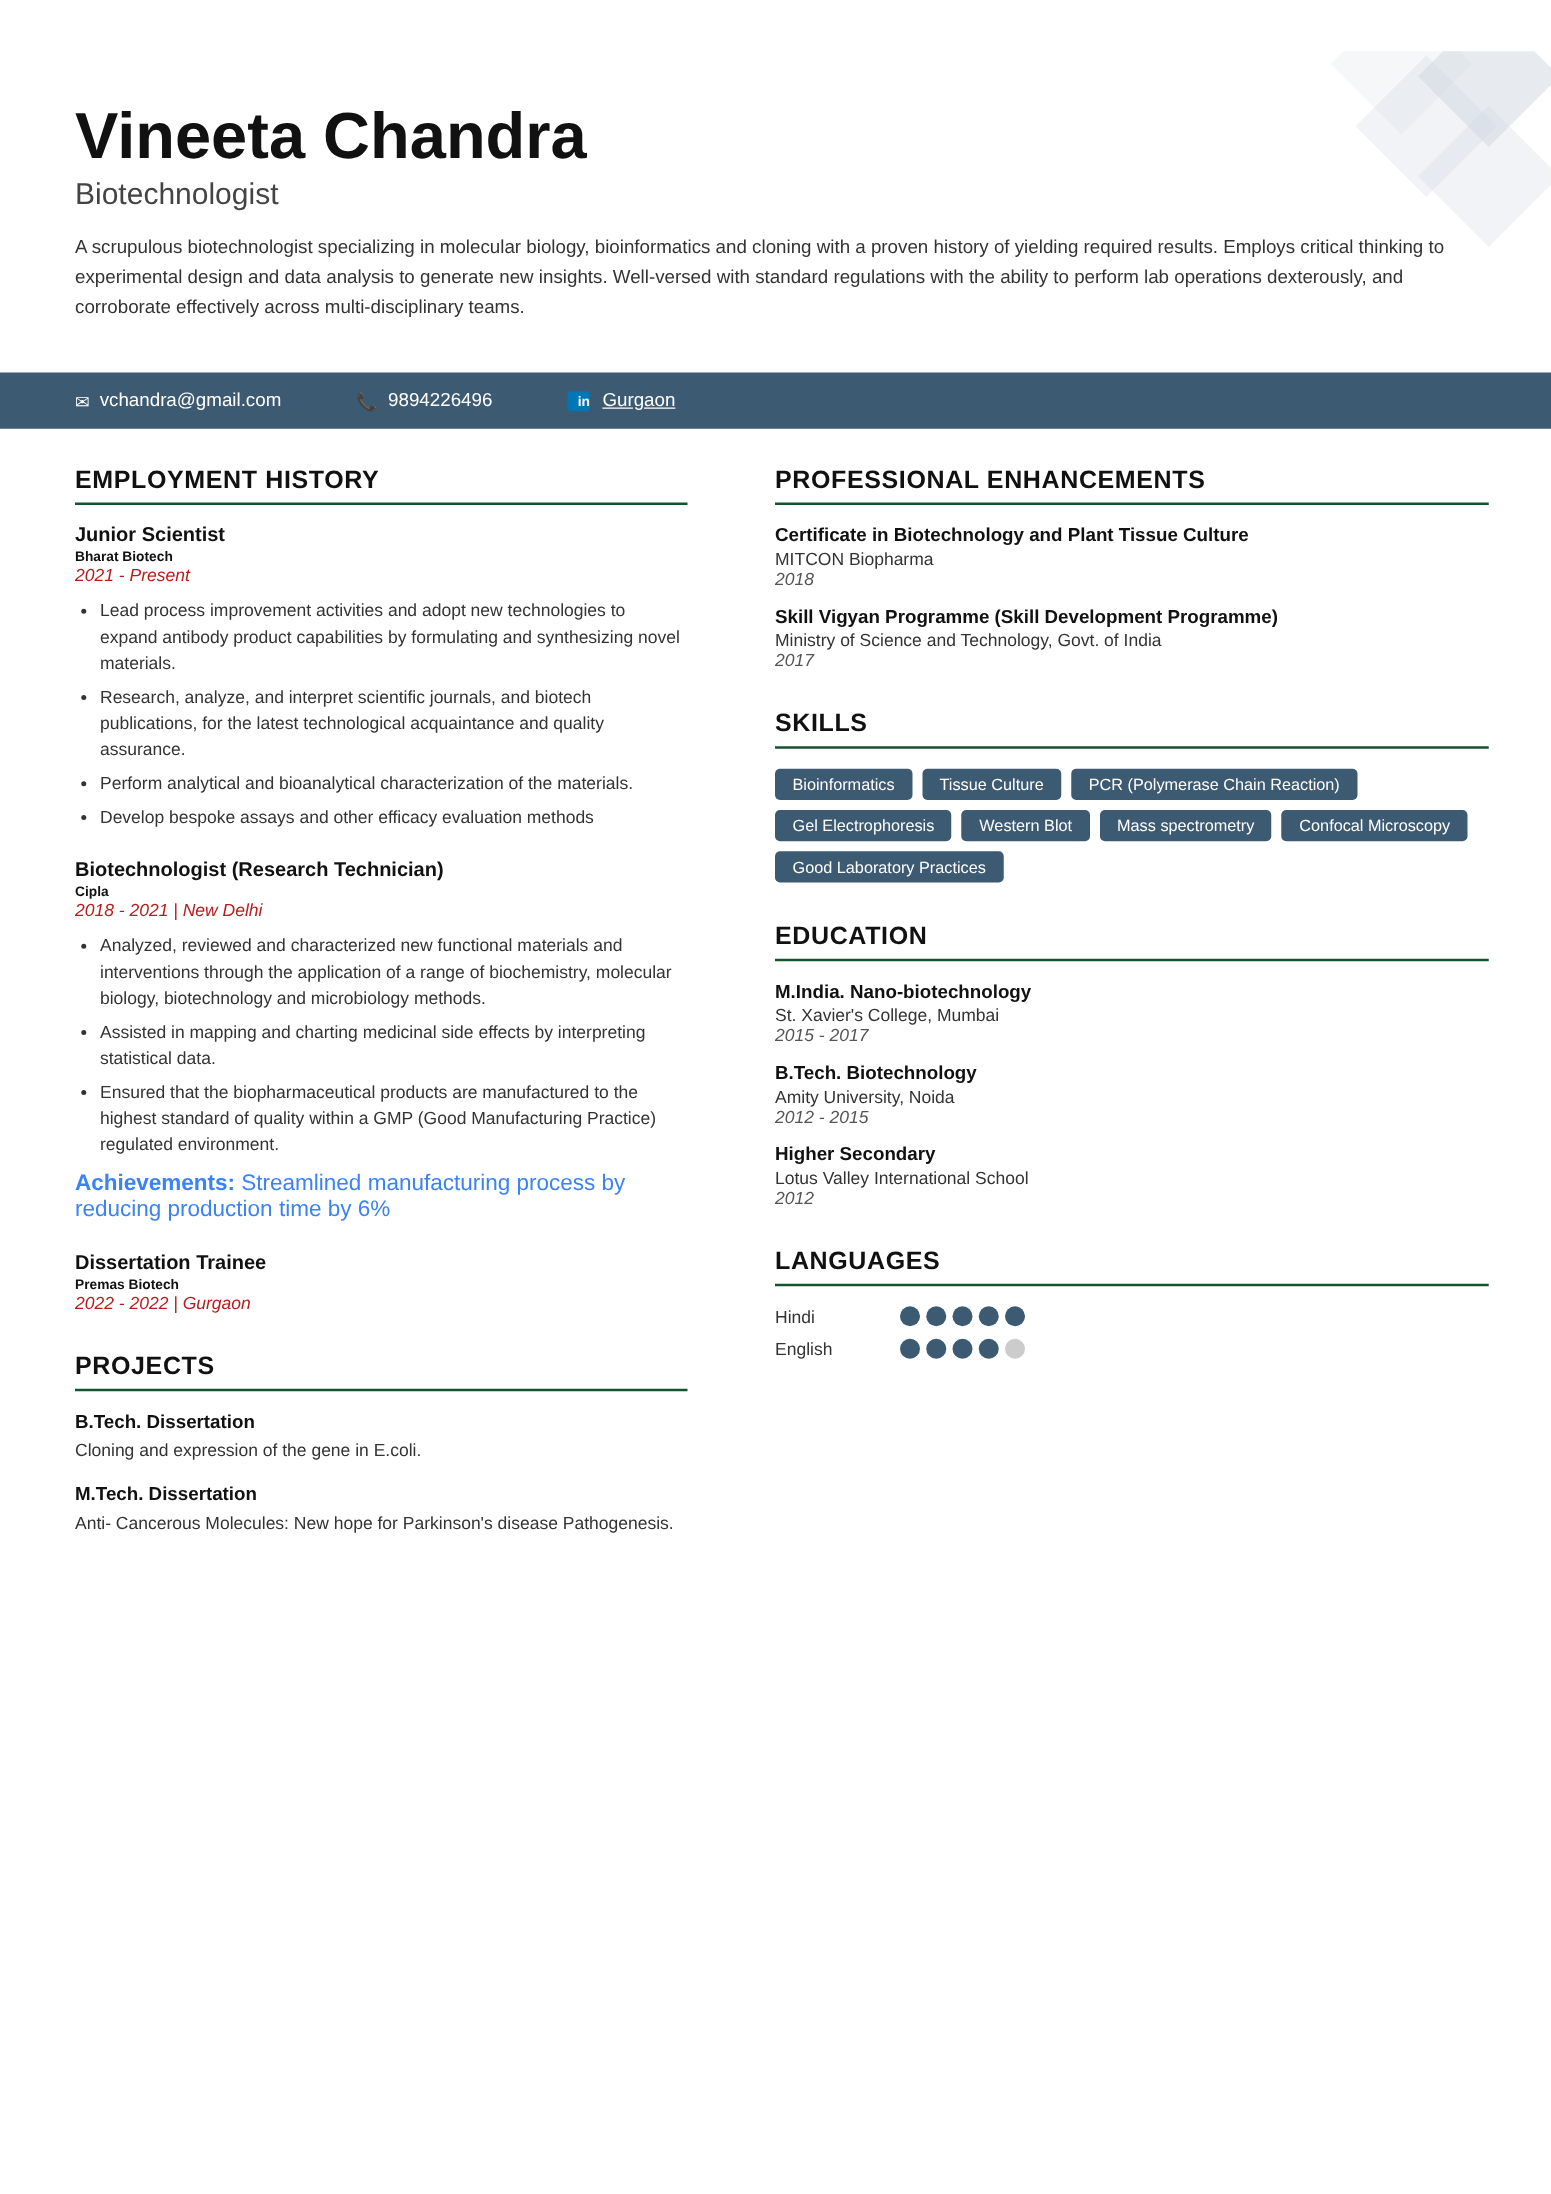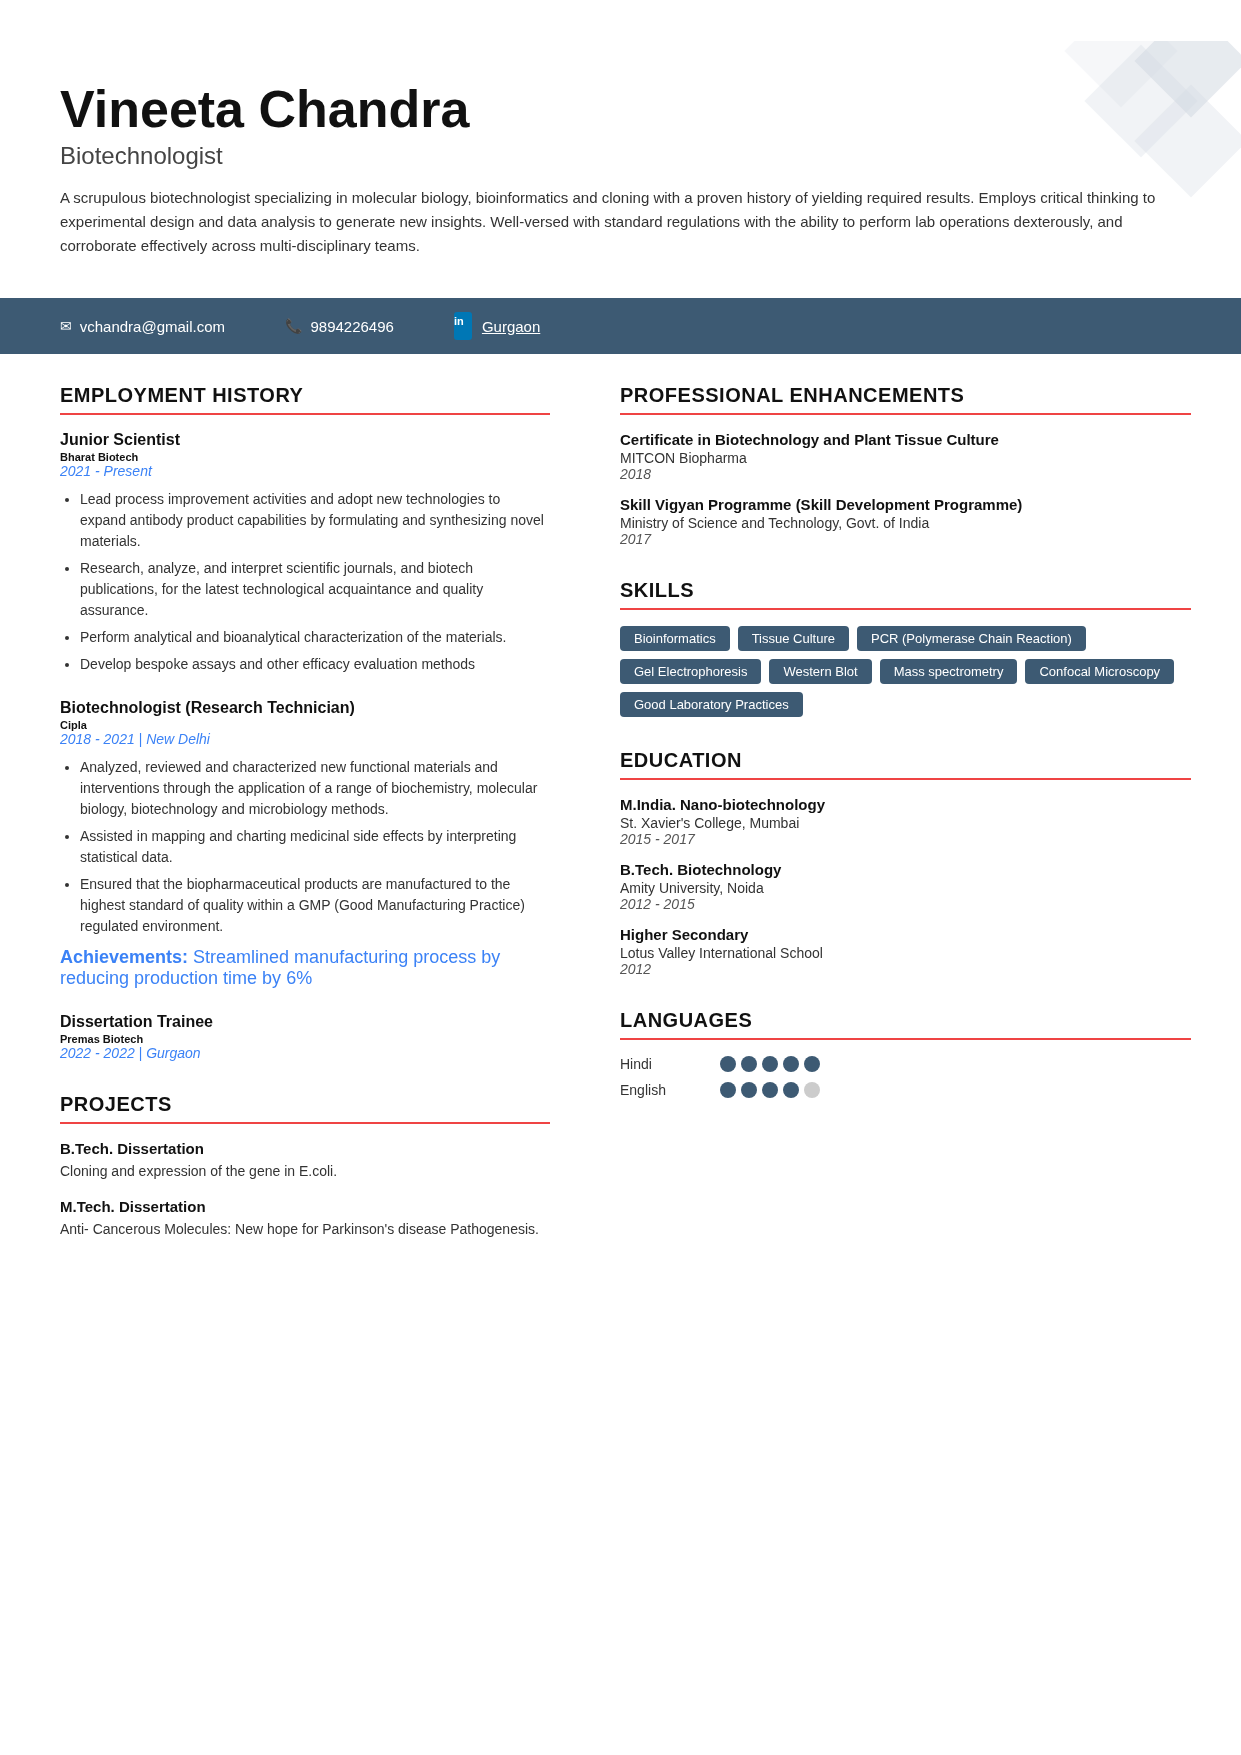--- a/index.html
+++ b/index.html
@@ -114,21 +114,21 @@
     }
 
     
     .section-title {
       font-size: 20px;
       font-weight: 900;
       color: #111;
       text-transform: uppercase;
       letter-spacing: 0.5px;
       padding-bottom: 6px;
-      border-bottom: 2px solid #ef4444;
+      border-bottom: 2px solid #14532d;
       margin-bottom: 16px;
       margin-top: 0;
     }
 
     .section {
       margin-bottom: 32px;
     }
 
     
     .job-title {
@@ -137,21 +137,21 @@
       color: #111;
       margin-bottom: 2px;
     }
     .job-company {
       font-size: 11px;
       font-weight: 700;
       color: #111;
     }
     .job-dates {
       font-size: 14px;
-      color: #3b82f6;
+      color: #b91c1c;
       font-style: italic;
       margin-bottom: 10px;
     }
     .job-bullets {
       list-style: disc;
       padding-left: 20px;
       margin-bottom: 10px;
     }
     .job-bullets li {
       font-size: 14px;
@@ -266,26 +266,26 @@
       background: #3d5a73;
     }
     .dot-empty {
       background: #ccc;
     }
 
     
     .linkedin-icon {
       display: inline-block;
       width: 18px;
-      height: 28px;
+      height: 16px;
       background: #0077b5;
       color: #fff;
       font-size: 11px;
       font-weight: 700;
-      text-align: left;
+      text-align: right;
       line-height: 18px;
       border-radius: 3px;
       margin-right: 2px;
     }
   </style>
 </head>
 <body>
 
 <div class="page">
 

